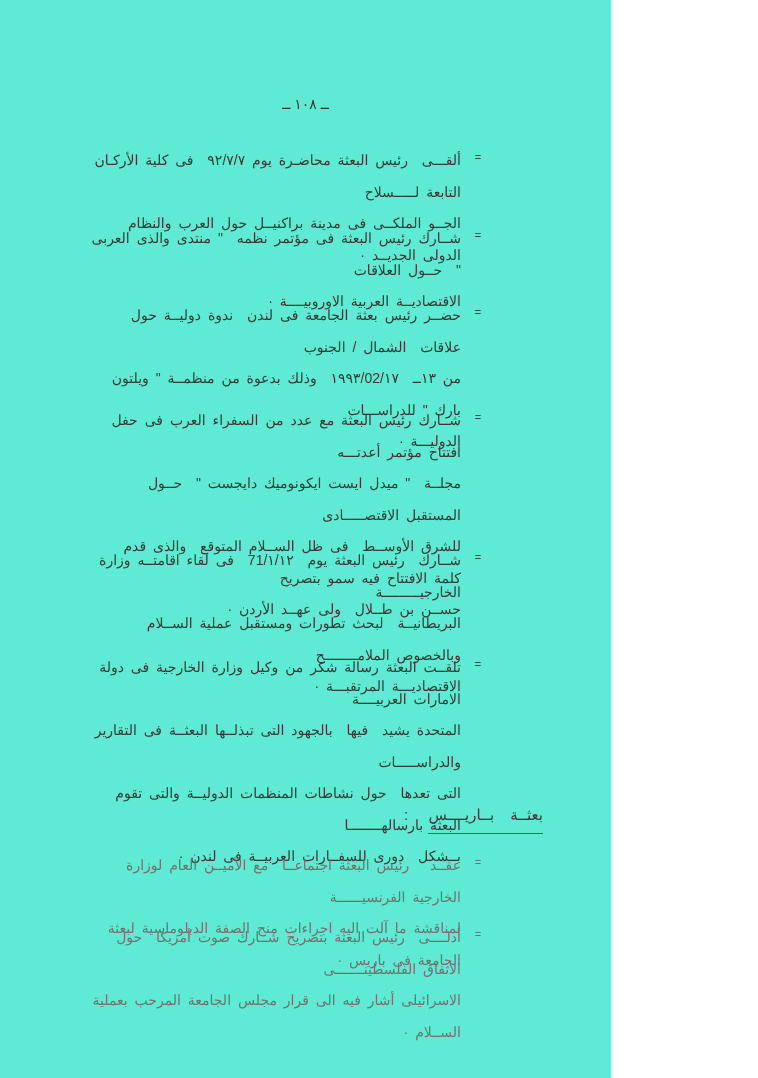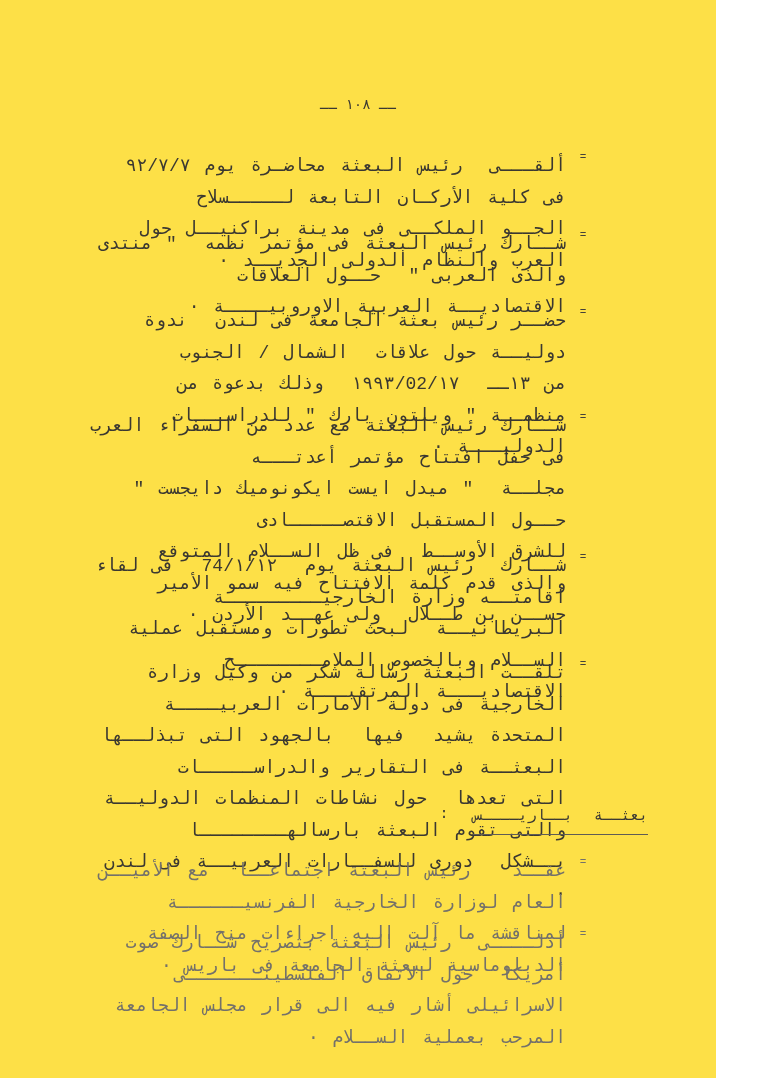--- a/index.html
+++ b/index.html
@@ -1,21 +1,21 @@
 <!DOCTYPE html>
 <html lang="ar"><head>
 <meta charset="utf-8">
 <style>
   html, body { margin:0; padding:0; }
   .page {
     position: relative;
-    width: 716px;
+    width: 611px;
     height: 1078px;
-    background: #fde047;
-    font-family: Liberation Mono, monospace;
+    background: #5eead4;
+    font-family: Liberation Sans, sans-serif;
     color: #3b3831;
     overflow: hidden;
   }
   .pagenum {
     position: absolute;
     top: 96px; left: 0; right: 0;
     text-align: center;
     font-size: 14px;
     letter-spacing: 1px;
     color: #3b3831;
@@ -30,27 +30,26 @@
   }
   .marker {
     flex: 0 0 14px;
     font-size: 11px;
     padding-top: 6px;
     text-align: center;
     color: #44413a;
   }
   .ptext {
     flex: 1;
-    font-size: 18px;
+    font-size: 14px;
     line-height: 31.5px;
     text-align: right;
     white-space: pre-wrap;
     word-spacing: 3px;
     color: #3b3831;
-    margin-top: 6px;
   }
   .faded .ptext, .faded .marker { color: #74716a; }
   .paris-heading {
     position: absolute;
     top: 806px;
     right: 68px;
     direction: rtl;
     font-size: 15px;
     color: #3d3a33;
   }
@@ -96,27 +95,27 @@
     <div class="marker">=</div>
     <div class="ptext">حضــر رئيس بعثة الجامعة فى لندن  ندوة دوليــة حول علاقات  الشمال / الجنوب
 من ١٣ــ  ١٩٩٣/02/١٧  وذلك بدعوة من منظمــة " ويلتون بارك " للدراســـات
 الدوليـــة ·</div>
   </div>
 
   <div class="item" style="top:405px;">
     <div class="marker">=</div>
     <div class="ptext">شــارك رئيس البعثة مع عدد من السفراء العرب فى حفل افتتاح مؤتمر أعدتـــه
 مجلــة  " ميدل ايست ايكونوميك دايجست "  حــول المستقبل الاقتصـــــادى
-للشرق الأوســط  فى ظل الســلام المتوقع  والذى قدم كلمة الافتتاح فيه سمو الأمير
+للشرق الأوســط  فى ظل الســلام المتوقع  والذى قدم كلمة الافتتاح فيه سمو بتصريح
 حســن بن طــلال  ولى عهــد الأردن ·</div>
   </div>
 
   <div class="item" style="top:545px;">
     <div class="marker">=</div>
-    <div class="ptext">شــارك  رئيس البعثة يوم  74/١/١٢  فى لقاء اقامتــه وزارة الخارجيـــــــــة
+    <div class="ptext">شــارك  رئيس البعثة يوم  71/١/١٢  فى لقاء اقامتــه وزارة الخارجيـــــــــة
 البريطانيــة  لبحث تطورات ومستقبل عملية الســلام وبالخصوص الملامــــــــح
 الاقتصاديـــة المرتقبـــة ·</div>
   </div>
 
   <div class="item" style="top:652px;">
     <div class="marker">=</div>
     <div class="ptext">تلقــت البعثة رسالة شكر من وكيل وزارة الخارجية فى دولة الامارات العربيــــة
 المتحدة يشيد  فيها  بالجهود التى تبذلــها البعثــة فى التقارير والدراســـــات
 التى تعدها  حول نشاطات المنظمات الدوليــة والتى تقوم البعثة بارسالهــــــــا
 بــشكل  دورى للسفــارات العربيــة فى لندن ·</div>

